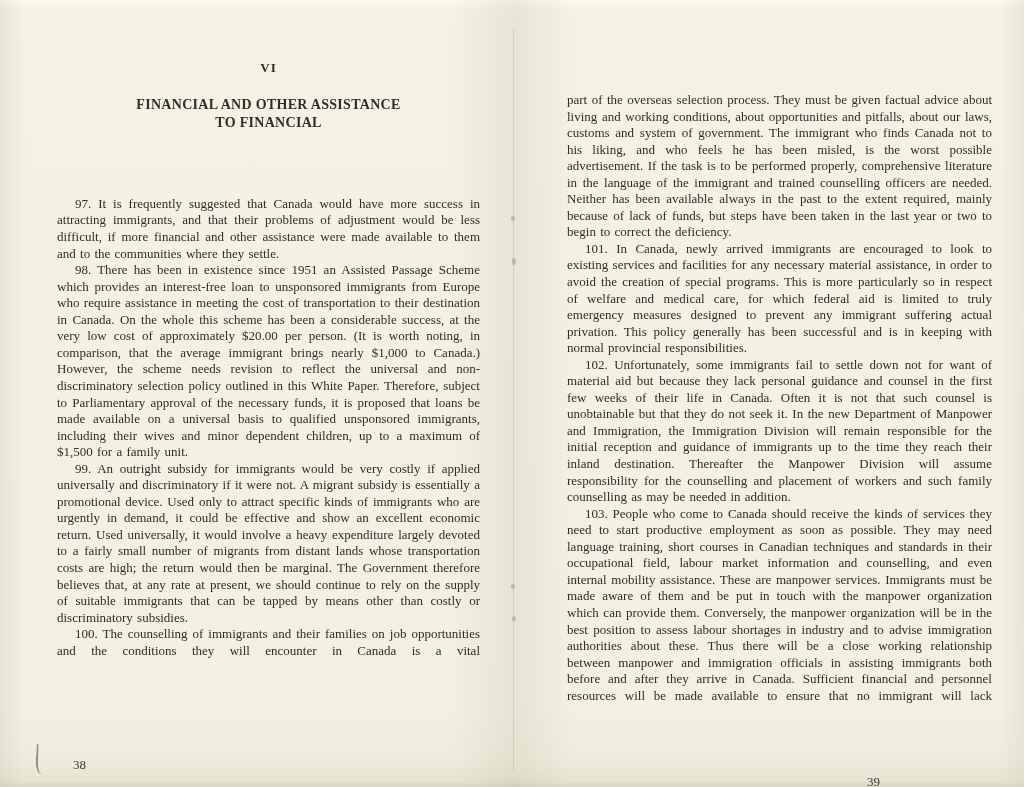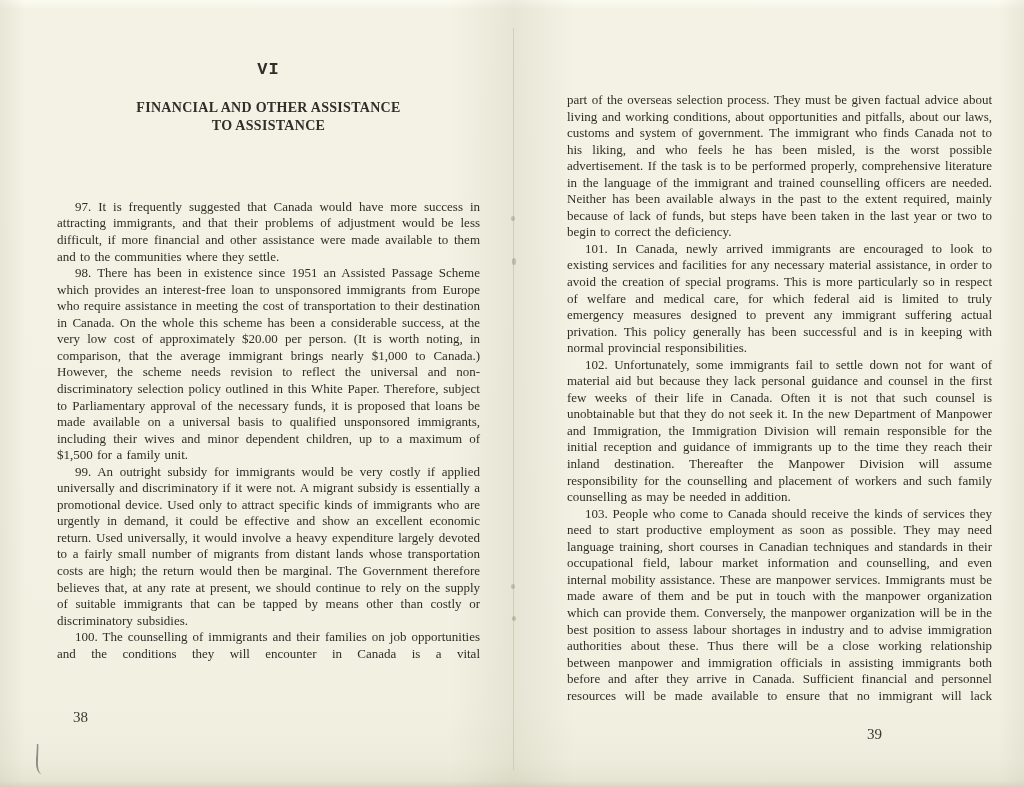--- a/index.html
+++ b/index.html
@@ -19,24 +19,23 @@
       linear-gradient(180deg,
         #fcfbf2 0%, #f4f2e4 1.2%, #f3f1e3 50%, #f2f0e1 90%,
         #eeecdc 96.5%, #e6e4d2 99.2%, #d8d6c3 100%);
   }
   .page-content { position: absolute; }
   .left-content  { left: 57px;  top: 60px; width: 423px; }
   .right-content { left: 567px; top: 92px; width: 425px; }
 
   .chapter-num {
     text-align: center;
-    font-size: 17px;
+    font-size: 13px;
     font-weight: bold;
     letter-spacing: 1px;
-    font-family: Liberation Mono, monospace;
   }
   .chapter-title {
     margin-top: 20px;
     text-align: center;
     font-size: 14px;
     font-weight: bold;
     letter-spacing: 0.3px;
     line-height: 1.32;
   }
   .body-text { margin-top: 63px; }
@@ -47,22 +46,23 @@
     font-size: 13px;
     line-height: 16.55px;
     text-align: justify;
     word-spacing: 1px;
   }
   p.para.indent { text-indent: 18px; }
   p.para.flow { text-align-last: justify; }
 
   .pagenum {
     position: absolute;
-    font-size: 15px;
+    font-size: 13px;
     color: #3a3933;
+    margin-top: 48px;
   }
   .pagenum-left  { left: 73px;  top: 709px; }
   .pagenum-right { left: 867px; top: 726px; }
 
   .spine-crease {
     position: absolute;
     left: 513px; top: 28px;
     width: 1px; height: 742px;
     background: rgba(192,190,166,0.55);
   }
@@ -88,21 +88,21 @@
 </style>
 </head>
 <body>
 
 <div class="spread">
 
   <div class="page-content left-content">
     <div class="chapter-num">VI</div>
     <div class="chapter-title">
       <div>FINANCIAL AND OTHER ASSISTANCE</div>
-      <div>TO ASSISTANCE</div>
+      <div>TO FINANCIAL</div>
     </div>
     <div class="body-text">
       <p class="para indent">97. It is frequently suggested that Canada would have more success in attracting immigrants, and that their problems of adjustment would be less difficult, if more financial and other assistance were made available to them and to the communities where they settle.</p>
       <p class="para indent">98. There has been in existence since 1951 an Assisted Passage Scheme which provides an interest-free loan to unsponsored immigrants from Europe who require assistance in meeting the cost of transportation to their destination in Canada. On the whole this scheme has been a considerable success, at the very low cost of approximately $20.00 per person. (It is worth noting, in comparison, that the average immigrant brings nearly $1,000 to Canada.) However, the scheme needs revision to reflect the universal and non-discriminatory selection policy outlined in this White Paper. Therefore, subject to Parliamentary approval of the necessary funds, it is proposed that loans be made available on a universal basis to qualified unsponsored immigrants, including their wives and minor dependent children, up to a maximum of $1,500 for a family unit.</p>
       <p class="para indent">99. An outright subsidy for immigrants would be very costly if applied universally and discriminatory if it were not. A migrant subsidy is essentially a promotional device. Used only to attract specific kinds of immigrants who are urgently in demand, it could be effective and show an excellent economic return. Used universally, it would involve a heavy expenditure largely devoted to a fairly small number of migrants from distant lands whose transportation costs are high; the return would then be marginal. The Government therefore believes that, at any rate at present, we should continue to rely on the supply of suitable immigrants that can be tapped by means other than costly or discriminatory subsidies.</p>
       <p class="para indent flow">100. The counselling of immigrants and their families on job opportunities and the conditions they will encounter in Canada is a vital</p>
     </div>
   </div>
 
   <div class="page-content right-content">

